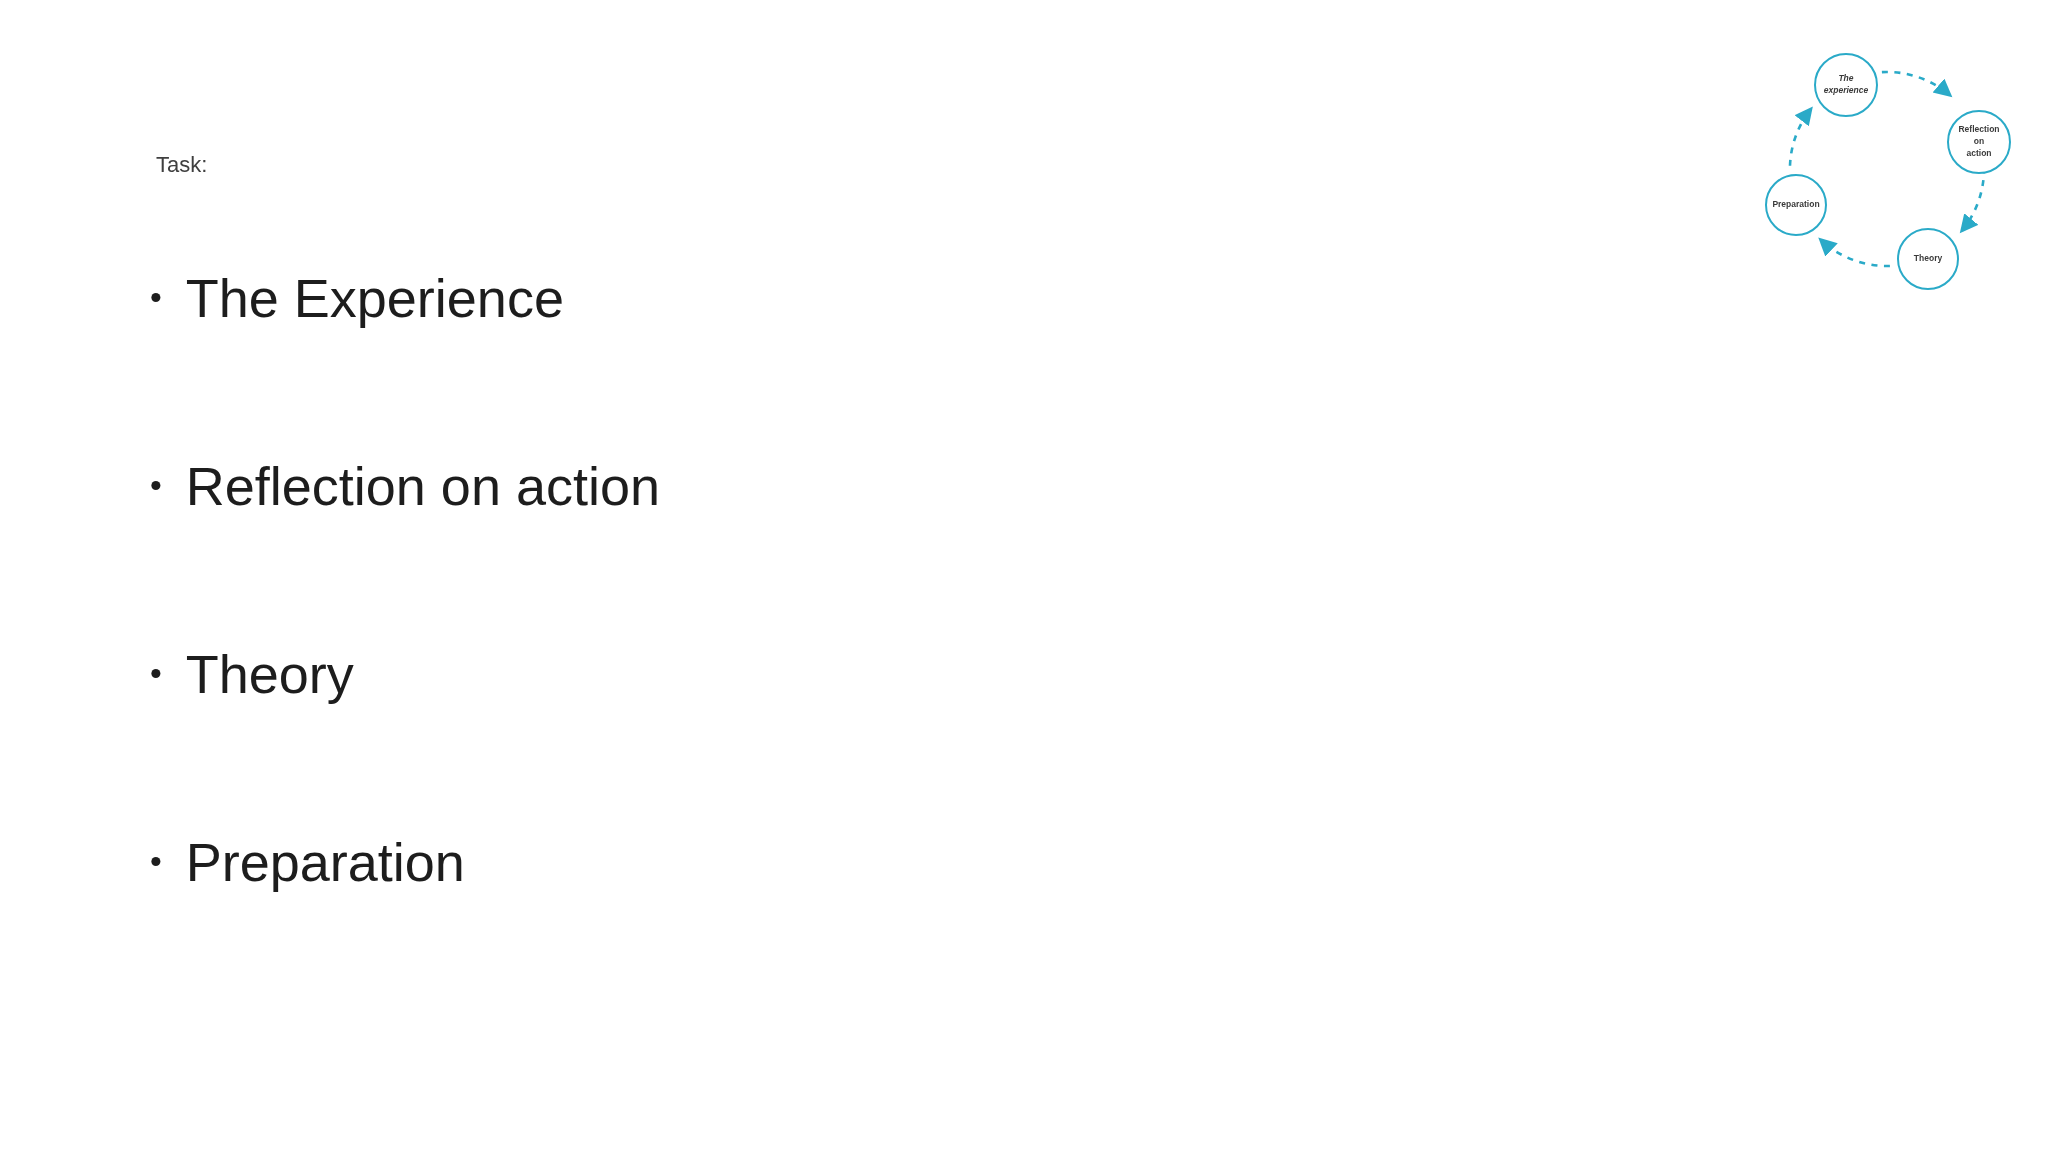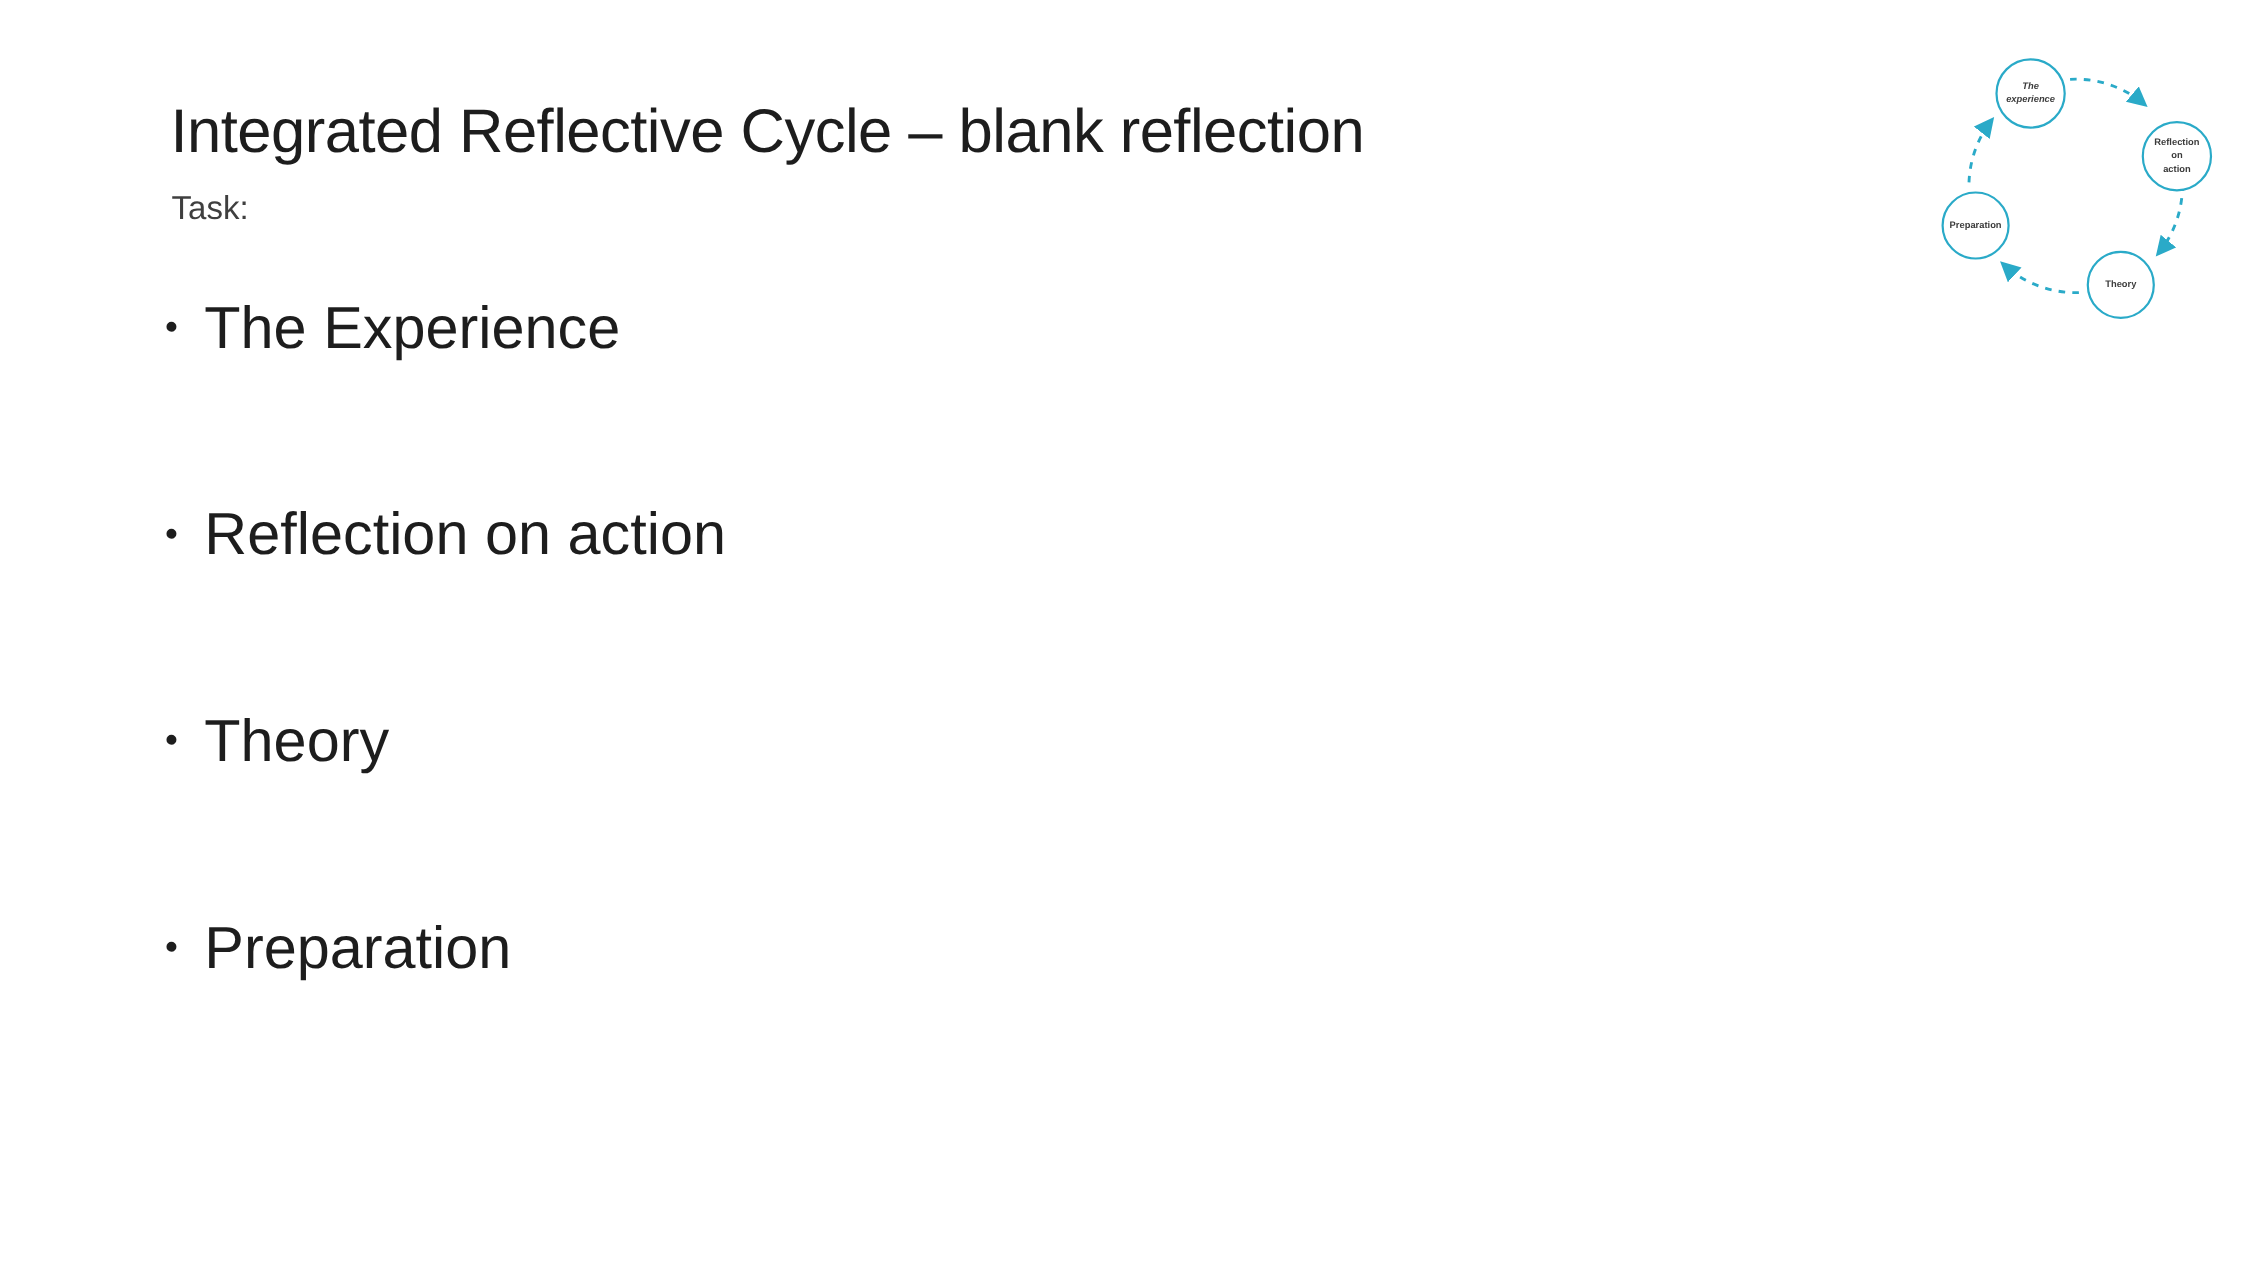--- a/index.html
+++ b/index.html
@@ -8,22 +8,22 @@
   body { font-family: "Liberation Sans", "DejaVu Sans", sans-serif; position: relative; }
 
   .slide { position: absolute; inset: 0; background: #ffffff; }
 
   .title {
     position: absolute; left: 155px; top: 85px;
     font-size: 56px; line-height: 1.2; font-weight: 400;
     color: var(--ink); letter-spacing: -0.5px; white-space: nowrap;
   }
   .subtitle {
-    position: absolute; left: 156px; top: 172px;
-    font-size: 30px; line-height: 1.2; font-weight: 400;
+    position: absolute; left: 156px; top: 152px;
+    font-size: 22px; line-height: 1.2; font-weight: 400;
     color: var(--sub-ink);
   }
 
   .bullets { position: absolute; left: 150px; top: 266px; }
   .bullet-item {
     display: flex; align-items: center;
     height: 64px; margin-bottom: 124px;
     font-size: 54px; color: var(--ink); font-weight: 400;
     white-space: nowrap;
   }
@@ -54,21 +54,20 @@
   .node-experience  { left: 59px;  top: 33px;  width: 64px; height: 64px; font-style: italic; }
   .node-reflection  { left: 192px; top: 90px;  width: 64px; height: 64px; }
   .node-theory      { left: 142px; top: 208px; width: 62px; height: 62px; }
   .node-preparation { left: 10px;  top: 154px; width: 62px; height: 62px; }
 </style>
 </head>
 <body>
 
 <div class="slide">
 
-  <h1 class="title">Integrated Reflective Cycle – blank reflection</h1>
   <div class="subtitle">Task:</div>
 
   <div class="bullets">
     <div class="bullet-item">
       <span class="marker">•</span>
       <span>The Experience</span>
     </div>
     <div class="bullet-item">
       <span class="marker">•</span>
       <span>Reflection on action</span>

